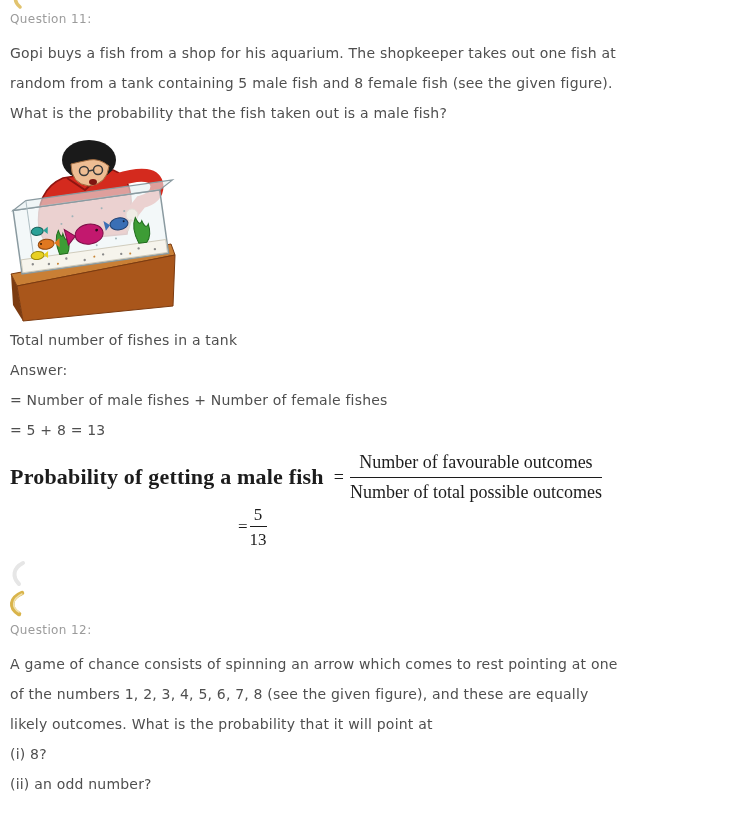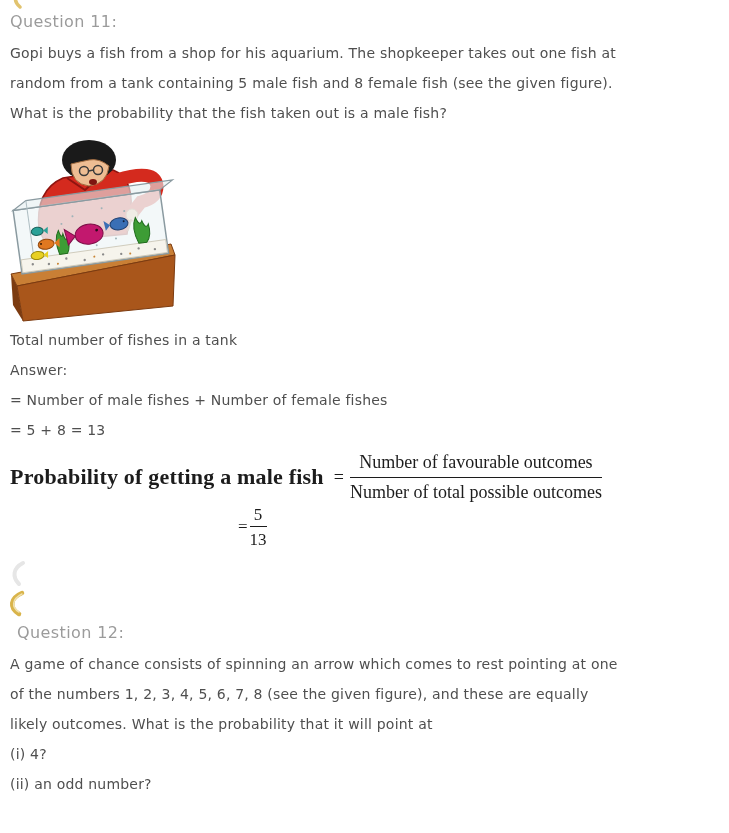--- a/index.html
+++ b/index.html
@@ -3,21 +3,21 @@
 <meta charset="utf-8">
 <style>
   html,body{margin:0;padding:0;}
   body{
     width:729px;height:833px;position:relative;overflow:hidden;
     background:#ffffff;
     font-family:"DejaVu Sans","Liberation Sans",sans-serif;
   }
   .abs{position:absolute;}
   .q-heading{
-    font-size:16px;color:#9b9b9b;letter-spacing:.4px;
+    font-size:12px;color:#9b9b9b;letter-spacing:.4px;
   }
   .body-line{
     font-size:14px;color:#4f4f4f;line-height:30px;white-space:nowrap;
     letter-spacing:.2px;
   }
   
   .formula-row{display:flex;align-items:center;color:#1c1c1c;
     font-family:"Liberation Serif","DejaVu Serif",serif;}
   .formula-lhs{font-size:22px;font-weight:bold;letter-spacing:.2px;}
   .eq{font-size:18px;padding:0 6px 0 10px;}
@@ -162,24 +162,24 @@
     <path d="M15 3 C 5 8, 4 17, 11 24" stroke="#e6e6e6" stroke-width="4" fill="none" stroke-linecap="round"></path>
   </svg>
 </div>
 <div class="abs crescent" style="left:4px;top:590px;">
   <svg width="26" height="28" viewBox="0 0 26 28">
     <path d="M18 3 C 6 8, 5 18, 15 24" stroke="#d9b44a" stroke-width="4.5" fill="none" stroke-linecap="round"></path>
     <path d="M18 4 C 8 9, 7 17, 15 22" stroke="#efe0ae" stroke-width="1.5" fill="none" stroke-linecap="round"></path>
   </svg>
 </div>
 
-<div class="abs q-heading" style="left:10px;top:623px;margin-left:7px;">Question 12:</div>
+<div class="abs q-heading" style="left:10px;top:623px;">Question 12:</div>
 
 <div class="abs" style="left:10px;top:649px;">
   <div class="body-line">A game of chance consists of spinning an arrow which comes to rest pointing at one</div>
   <div class="body-line">of the numbers 1, 2, 3, 4, 5, 6, 7, 8 (see the given figure), and these are equally</div>
   <div class="body-line">likely outcomes. What is the probability that it will point at</div>
 </div>
 
 <div class="abs" style="left:10px;top:739px;">
-  <div class="body-line">(i) 4?</div>
+  <div class="body-line">(i) 8?</div>
   <div class="body-line">(ii) an odd number?</div>
 </div>
 
 </body></html>

